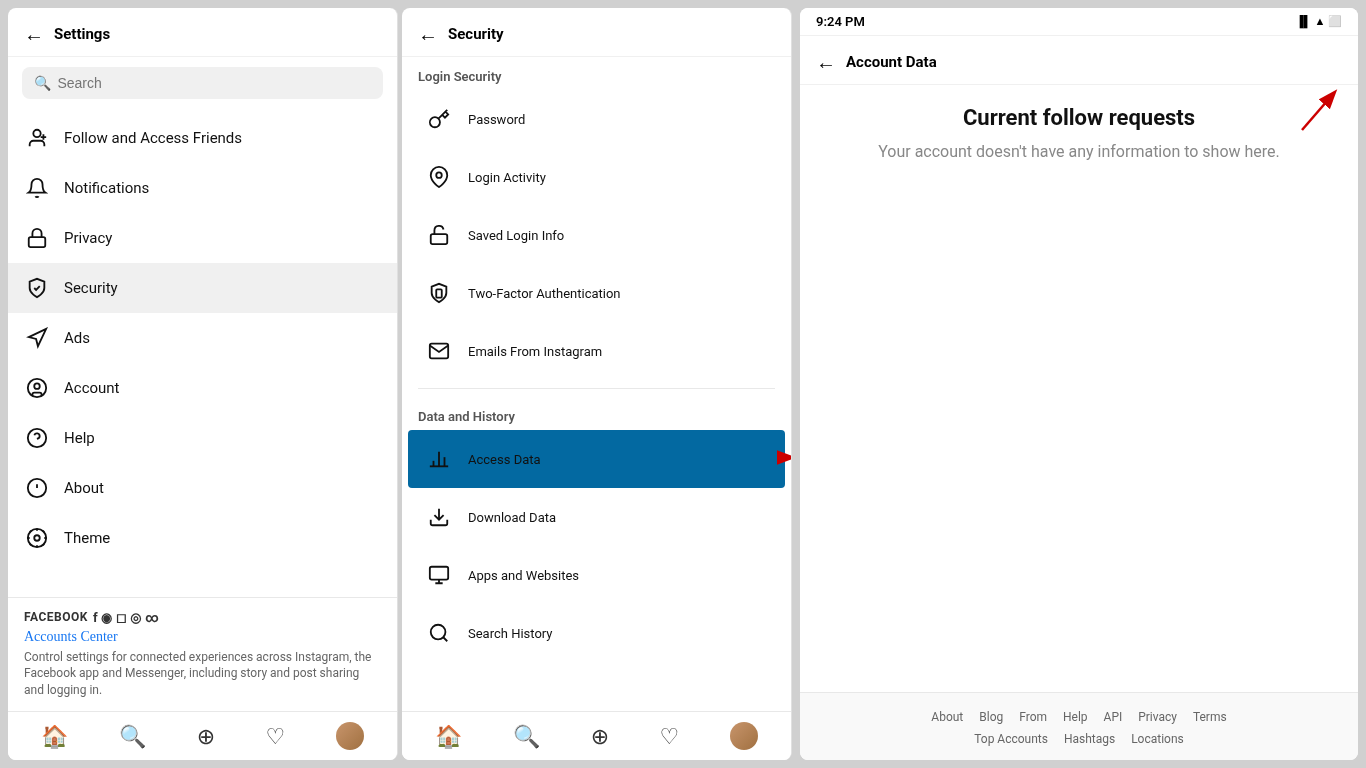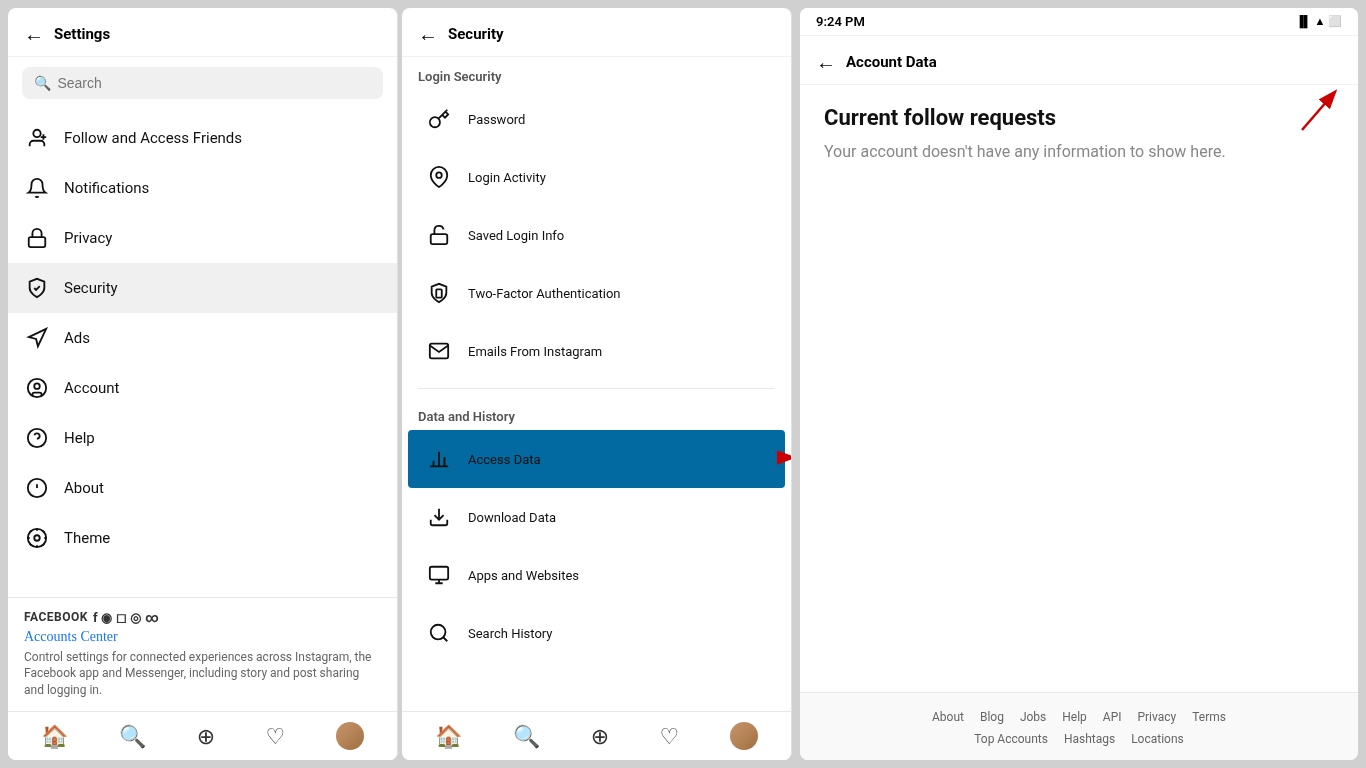--- a/index.html
+++ b/index.html
@@ -566,42 +566,42 @@
       <span>▲</span>
       <span>⬜</span>
     </div>
   </div>
 
   <div class="header">
     <span class="back-icon">←</span>
     <span class="panel-title">Account Data</span>
   </div>
 
-  <div class="content-area" style="position:relative;">
+  <div class="content-area" style="position:relative;text-align:center;">
 
     <span style="position:absolute; right:16px; top:0px; pointer-events:none;">
       <svg width="50" height="50" overflow="visible">
         <defs>
             <marker id="ah3" markerWidth="8" markerHeight="8" refX="6" refY="3" orient="auto">
               <path d="M0,0 L0,6 L8,3 z" fill="#cc0000"></path>
             </marker>
           </defs>
         <line x1="10" y1="45" x2="42" y2="8" stroke="#cc0000" stroke-width="2.5" marker-end="url(#ah3)"></line>
       </svg>
     </span>
 
     <h2 class="content-title">Current follow requests</h2>
     <p class="content-desc">Your account doesn't have any information to show here.</p>
   </div>
 
   <div class="footer-links" style="margin-top:auto;">
     <div class="footer-row">
       <a>About</a>
       <a>Blog</a>
-      <a>Jobs</a>
+      <a>From</a>
       <a>Help</a>
       <a>API</a>
       <a>Privacy</a>
       <a>Terms</a>
     </div>
     <div class="footer-row">
       <a>Top Accounts</a>
       <a>Hashtags</a>
       <a>Locations</a>
     </div>

